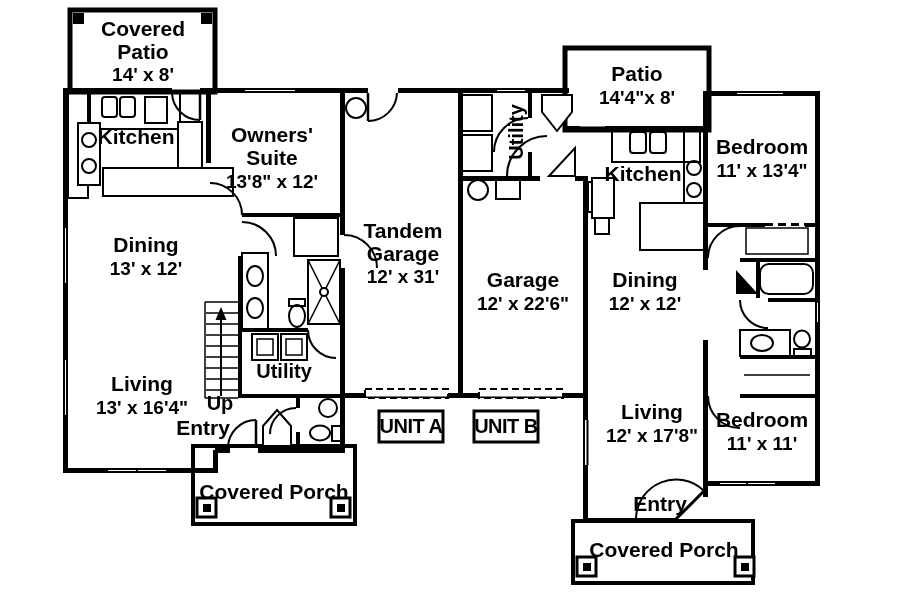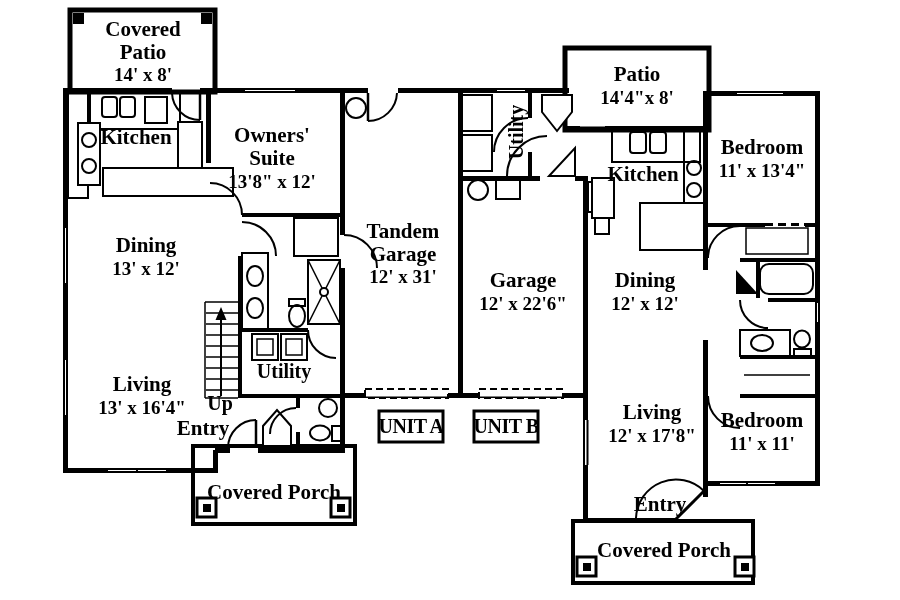--- a/index.html
+++ b/index.html
@@ -1,17 +1,17 @@
 <!DOCTYPE html>
 <html><head>
 <meta charset="utf-8">
 <style>
   html,body{margin:0;padding:0;background:#fff;}
   #stage{position:relative;width:900px;height:600px;background:#fff;overflow:hidden;
-         font-family:Liberation Serif, serif;}
+         font-family:Liberation Sans, sans-serif;}
   svg{display:block}
   .wl{fill:#000}
   .fx{fill:none;stroke:#000;stroke-width:2}
   .fxw{fill:#fff;stroke:#000;stroke-width:2}
   .thin{stroke:#000;stroke-width:1.5;fill:none}
   .arc{fill:none;stroke:#000;stroke-width:2}
   .leaf{stroke:#000;stroke-width:2.5}
   .rmname{font-weight:bold;font-size:21px;fill:#000}
   .rmdim{font-weight:bold;font-size:19px;fill:#000}
   .rmsmall{font-weight:bold;font-size:20px;fill:#000}

